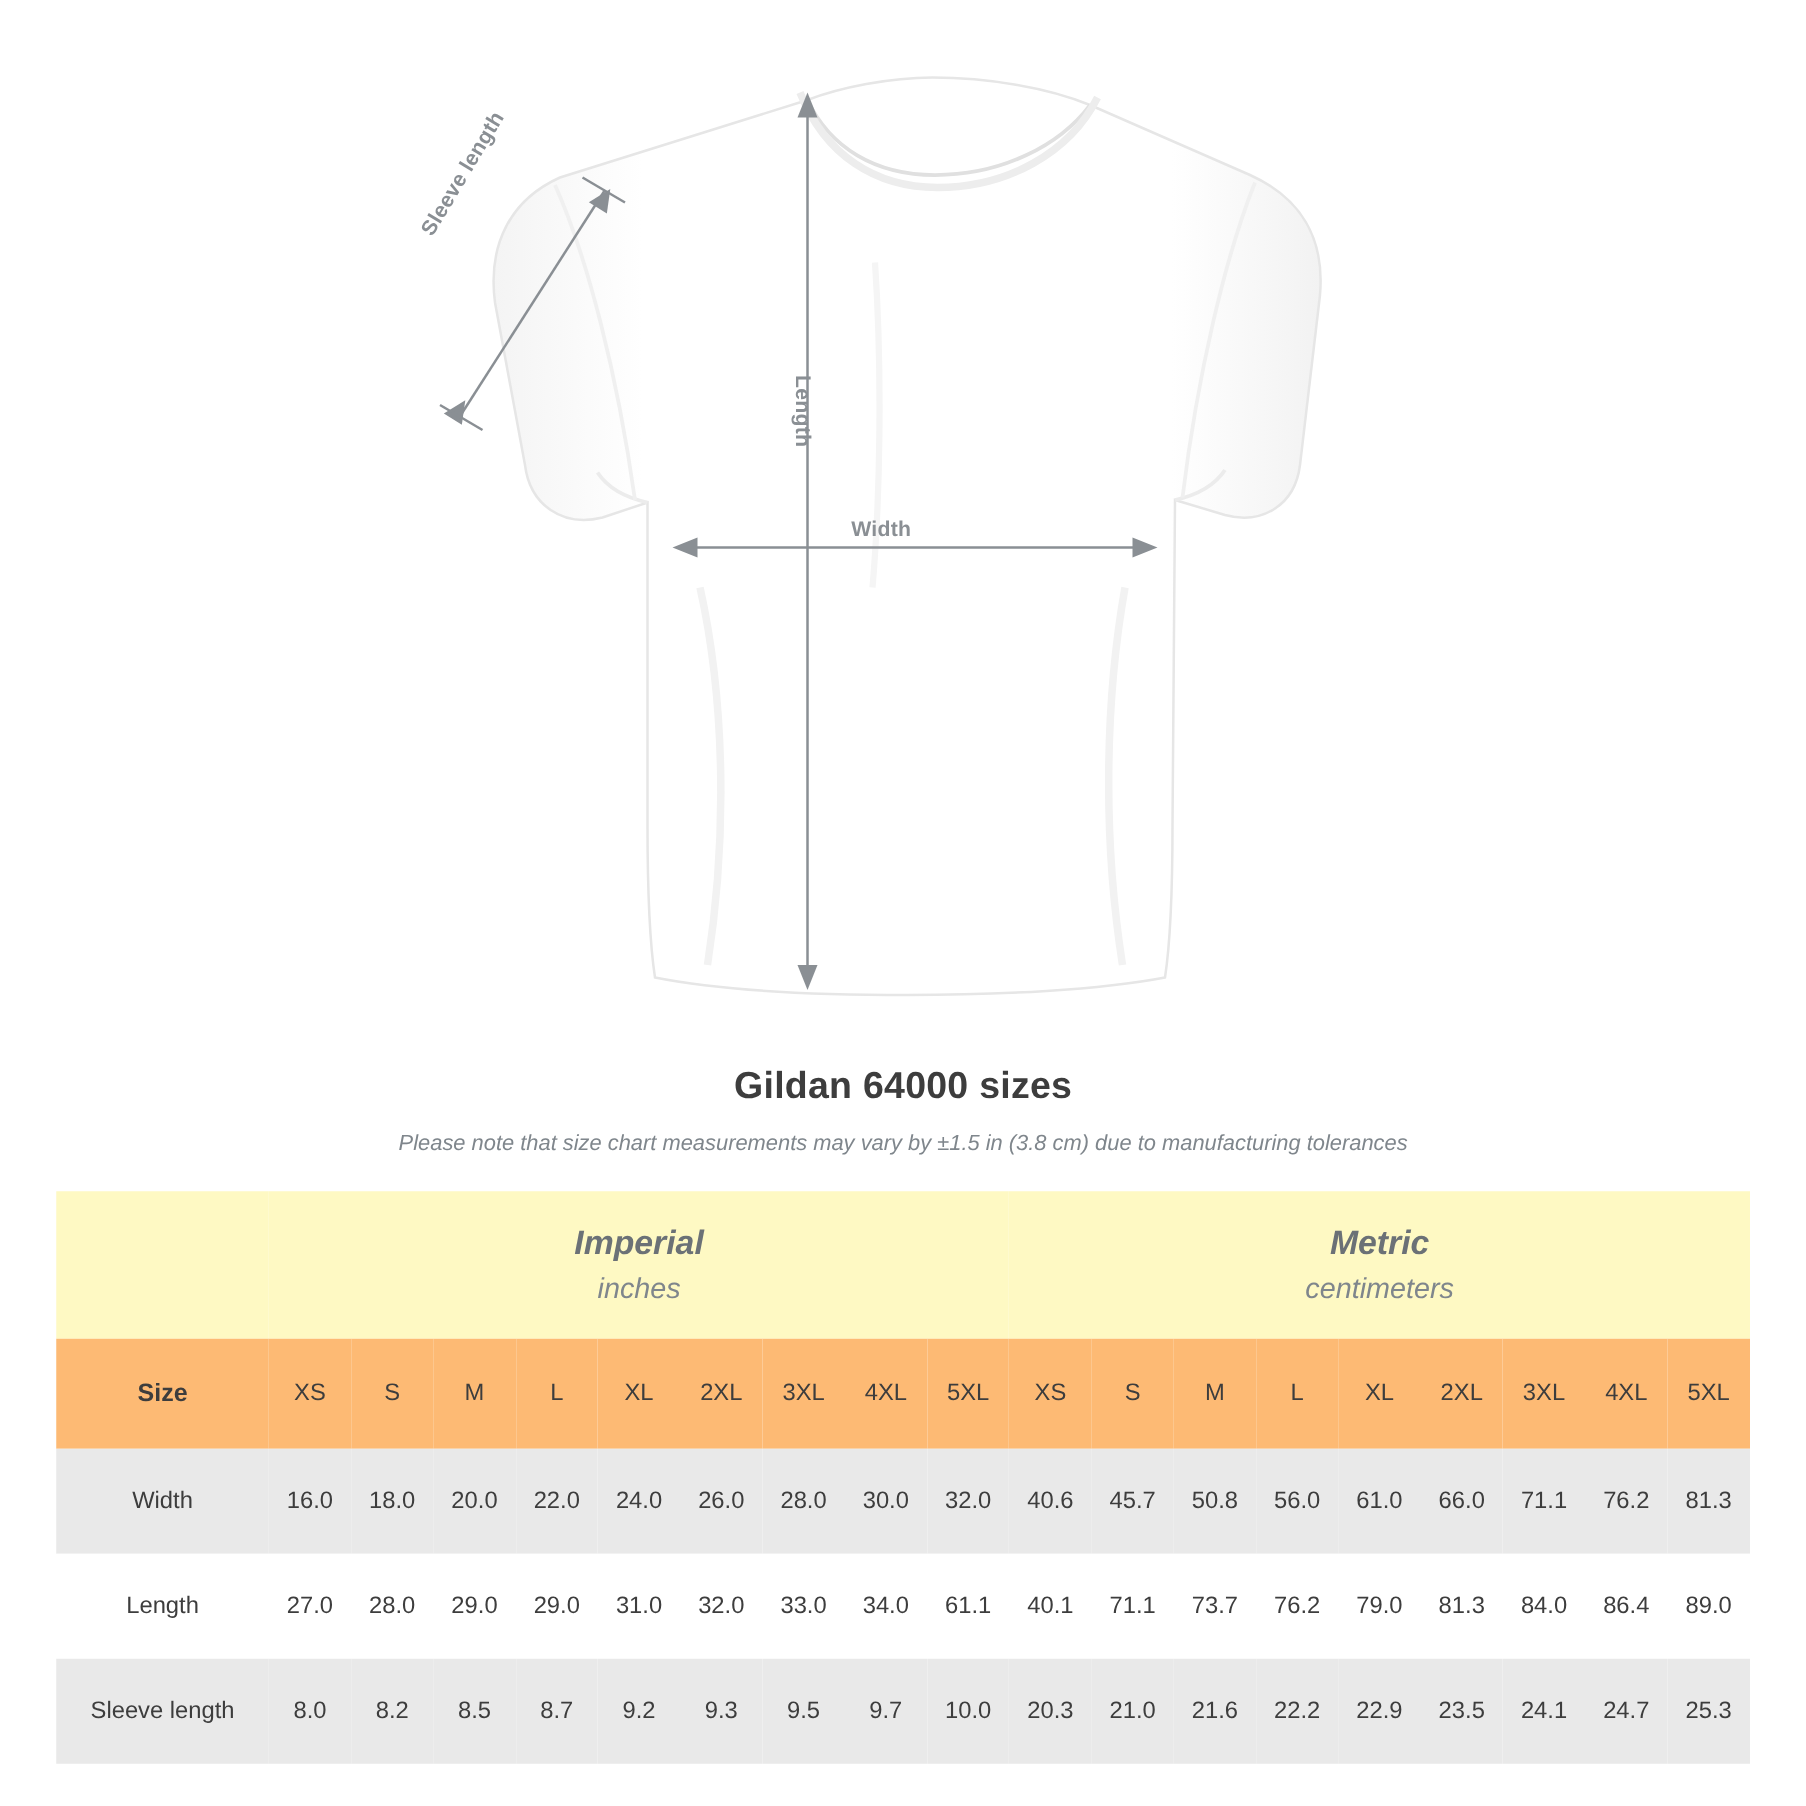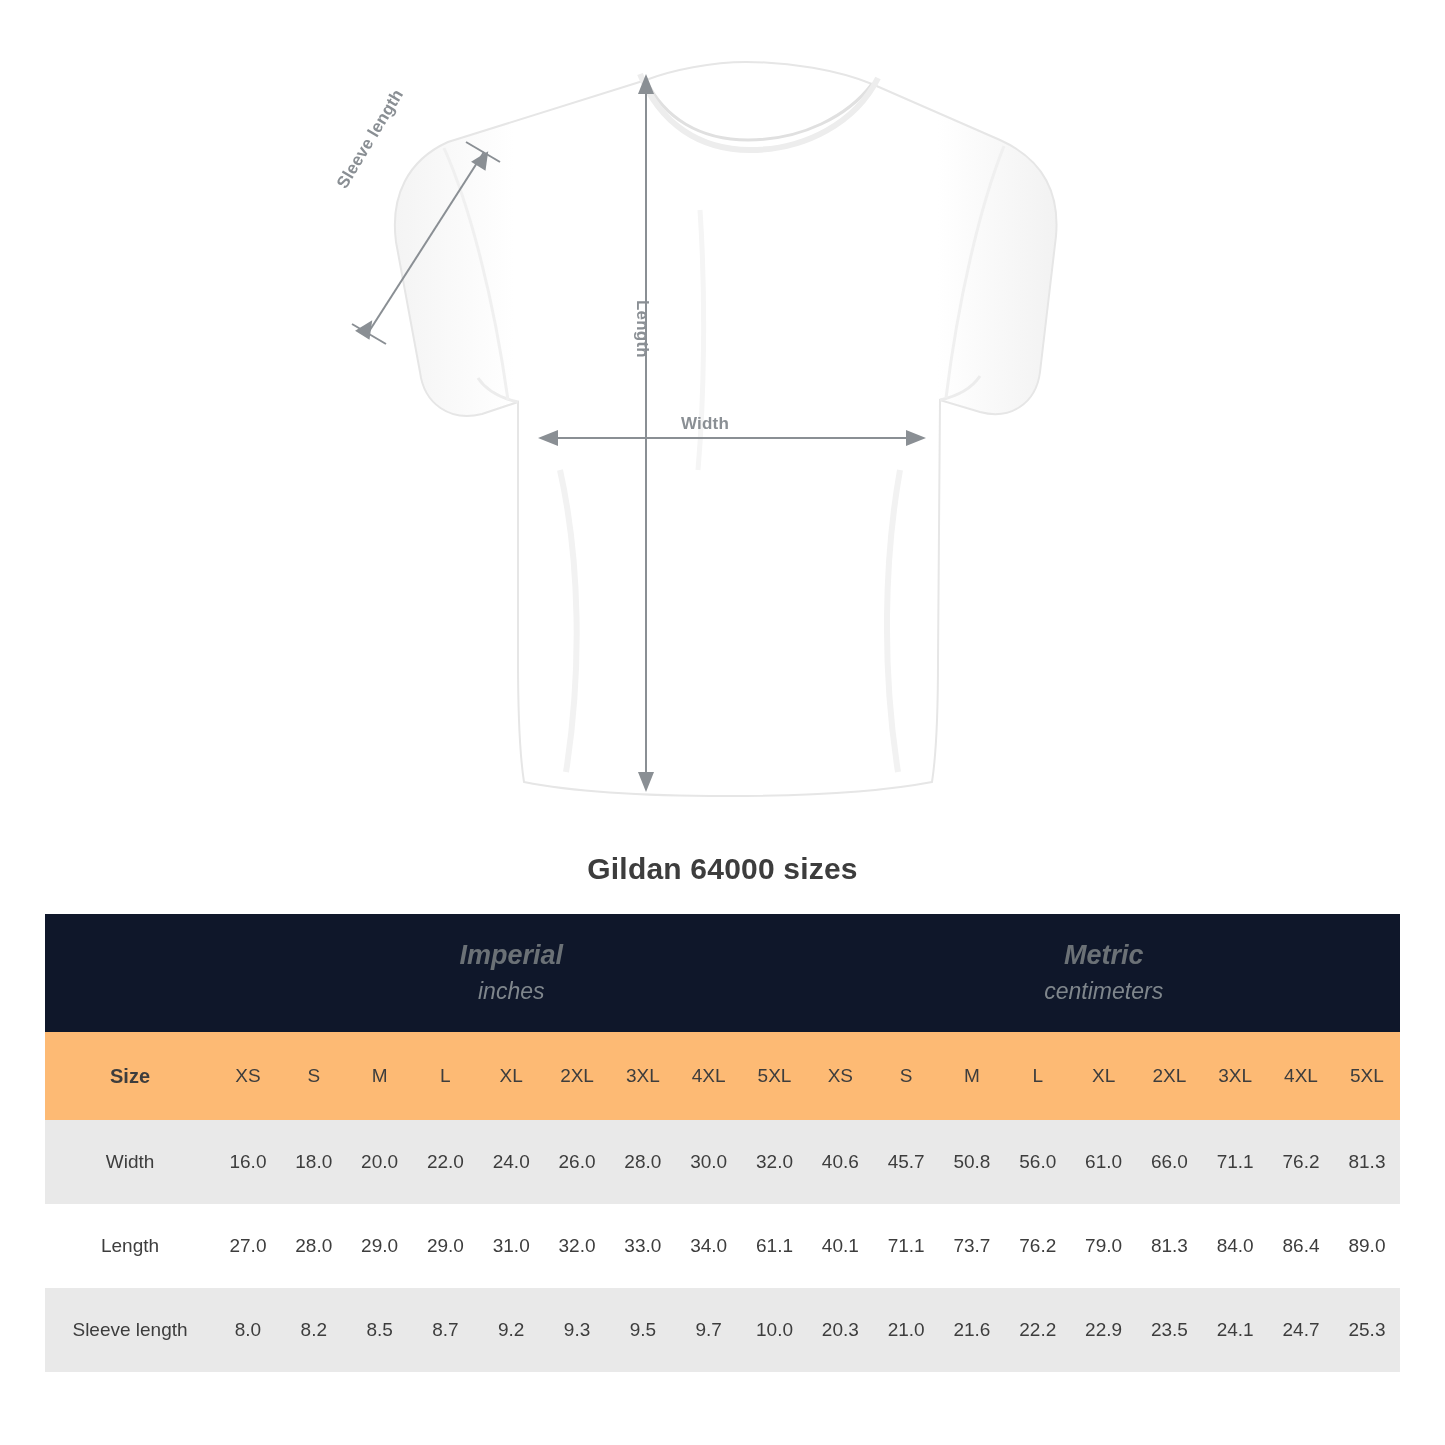--- a/index.html
+++ b/index.html
@@ -87,21 +87,21 @@
   table.size-table td, table.size-table th {
     border: 0;
     text-align: center;
     vertical-align: middle;
     font-size: 19px;
     color: #3d3d3d;
     font-weight: normal;
   }
   
   .unit-band td {
-    background: #0f172a;
+    background: #fef9c3;
     height: 118px;
     padding: 0;
   }
   .unit-title {
     font-size: 27px;
     font-style: italic;
     font-weight: bold;
     color: #6b7176;
     line-height: 1.1;
   }
@@ -198,20 +198,21 @@
       <polygon points="538,438 558,430 558,446" fill="#8a8f94"></polygon>
       <polygon points="926,438 906,430 906,446" fill="#8a8f94"></polygon>
     </svg>
 
     <div class="dim-label label-sleeve">Sleeve length</div>
     <div class="dim-label label-length">Length</div>
     <div class="dim-label label-width">Width</div>
   </div>
 
   <h1 class="chart-title">Gildan 64000 sizes</h1>
+  <p class="chart-note">Please note that size chart measurements may vary by ±1.5 in (3.8 cm) due to manufacturing tolerances</p>
 
   <div class="table-wrap">
     <table class="size-table">
       <colgroup>
         <col style="width:170px">
         <col span="18" style="width:65.8px">
       </colgroup>
       <tbody>
         <tr class="unit-band">
           <td></td>

